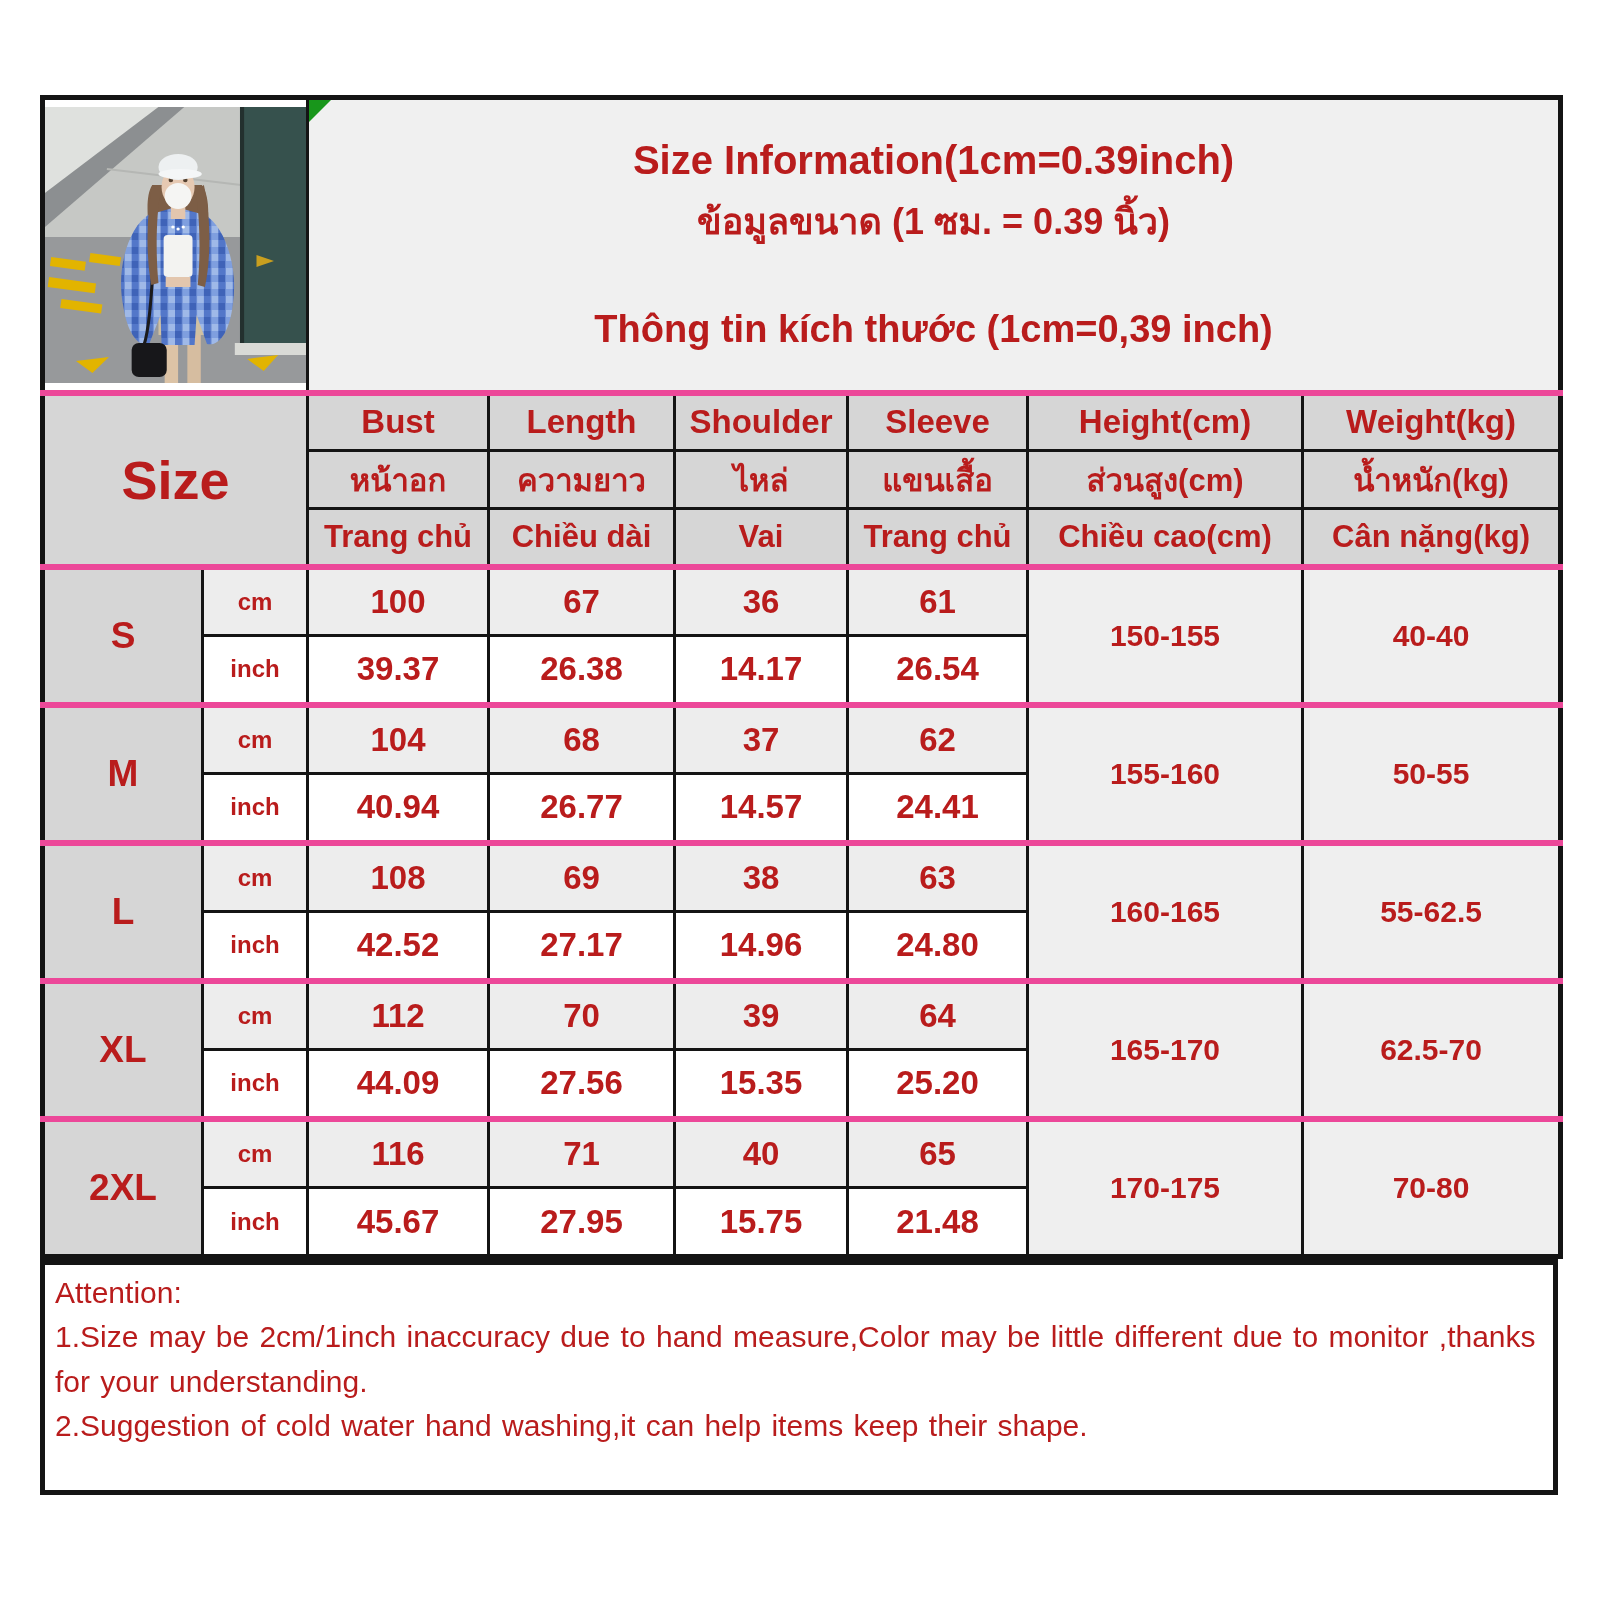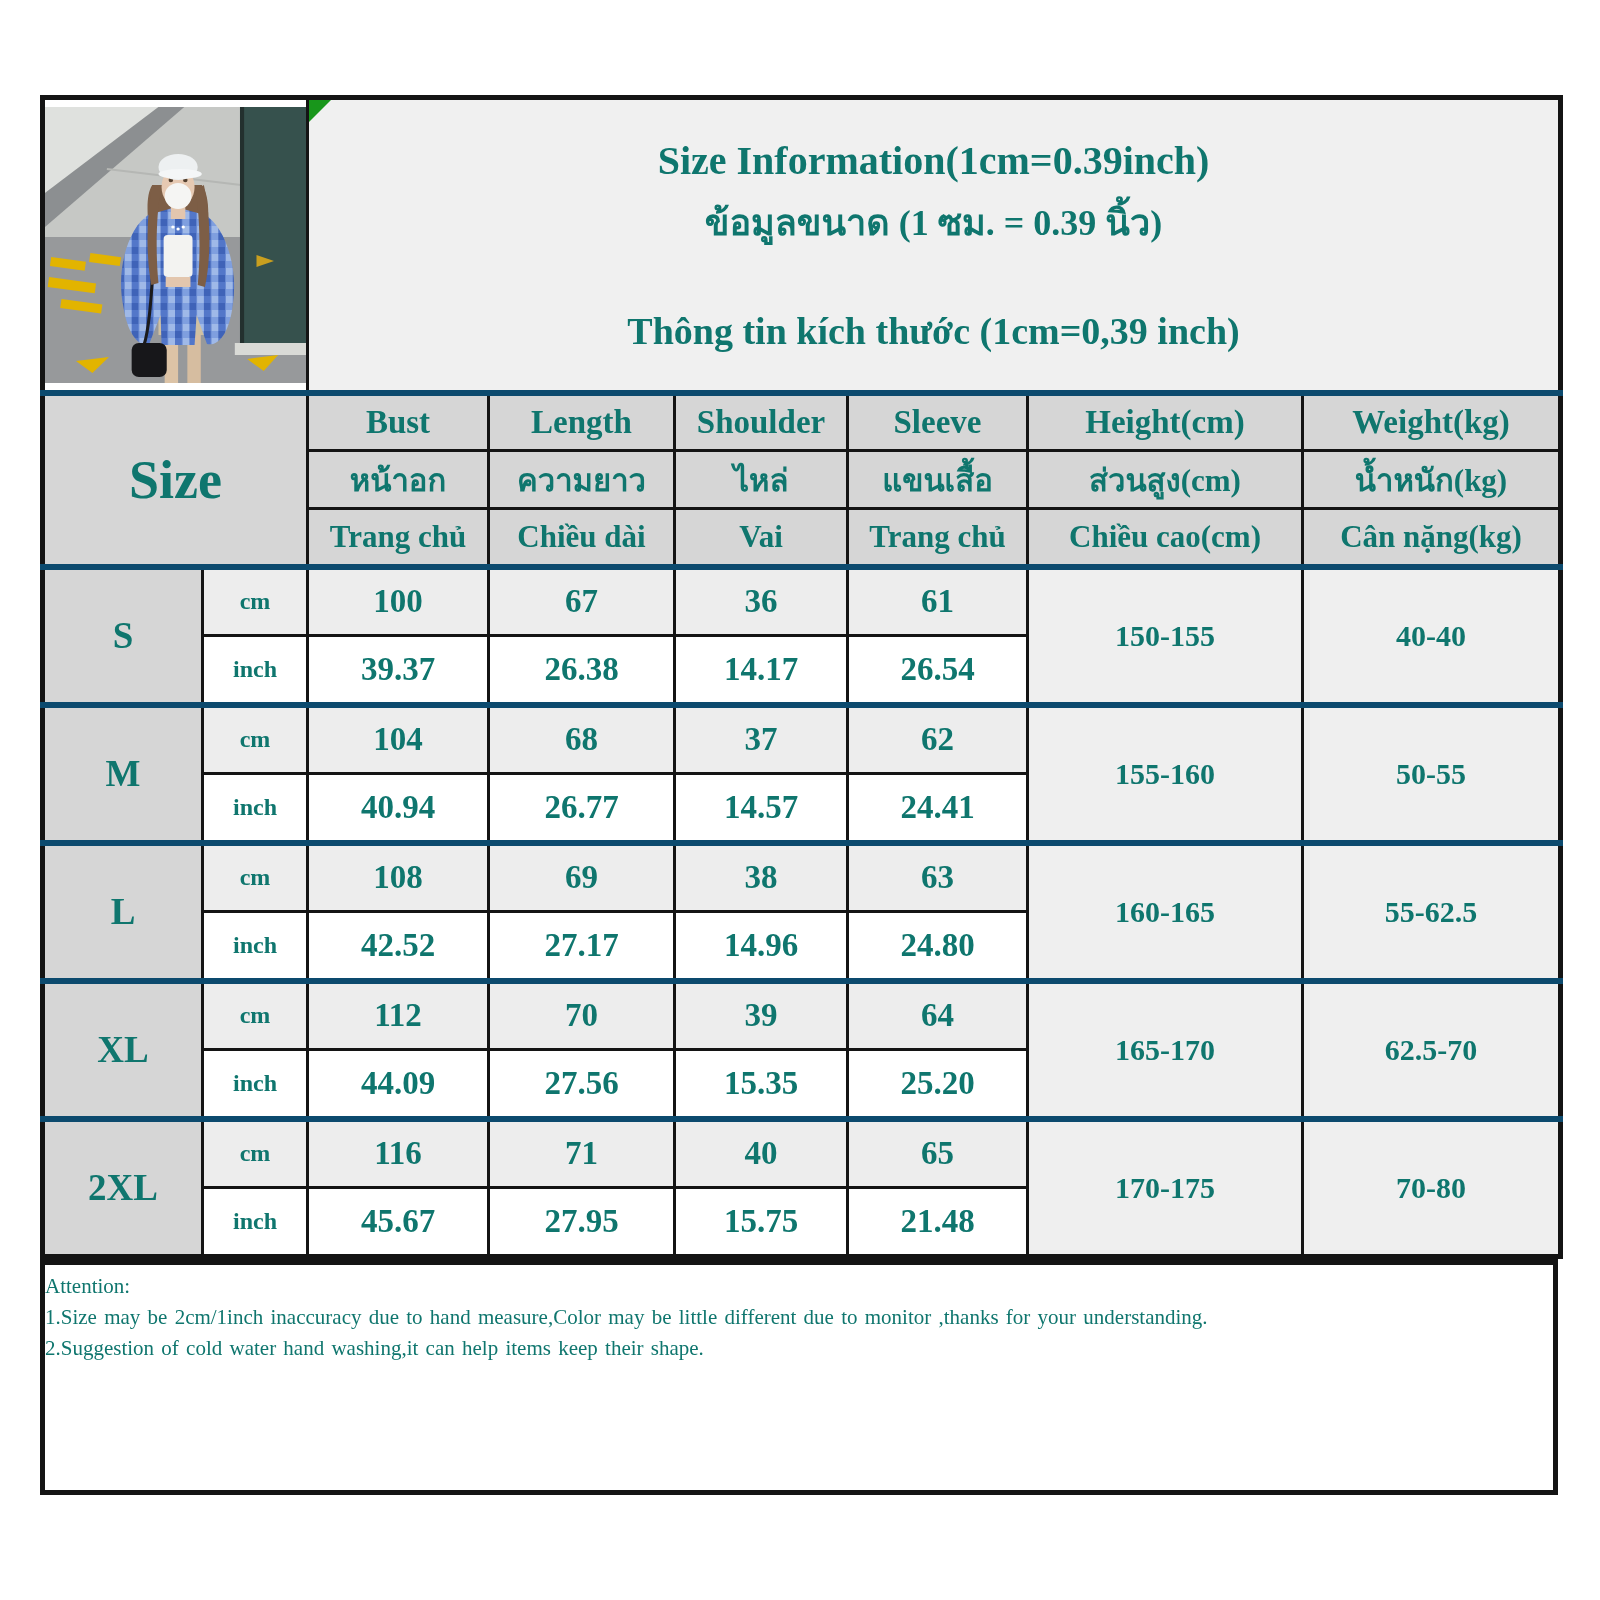--- a/index.html
+++ b/index.html
@@ -1,30 +1,30 @@
 <!DOCTYPE html>
 <html><head>
 <meta charset="utf-8">
 <style>
   html,body{margin:0;padding:0;background:#ffffff;}
   .sheet{position:relative;width:1464px;height:1600px;background:#ffffff;
-         font-family:Liberation Serif, serif;color:#0f766e;}
+         font-family:Liberation Sans, sans-serif;color:#b91c1c;}
   .wrap{position:absolute;left:40px;top:95px;width:1518px;}
 
   table.size-table{border-collapse:collapse;table-layout:fixed;width:1518px;
                    border:5px solid #141414;}
   table.size-table td{border:3px solid #141414;text-align:center;vertical-align:middle;
                       padding:0;overflow:hidden;}
 
   tr.r-band{height:295px;}
   tr.r-head{height:58px;}
   tr.r-data{height:69px;}
 
   
-  tr.sep td{border-top:6px solid #0c4a6e;}
+  tr.sep td{border-top:6px solid #ec4899;}
 
   .photo-cell{background:#ffffff;padding:5px;}
   .photo-cell svg{display:block;width:100%;height:276px;}
 
   .title-cell{background:#f0f0f0;position:relative;}
   .title-lines{display:flex;flex-direction:column;align-items:center;justify-content:center;
                gap:10px;height:100%;}
   .title-en{font-size:40px;font-weight:bold;}
   .title-th{font-size:36px;font-weight:bold;}
   .title-vi{font-size:38px;font-weight:bold;margin-top:48px;}
@@ -38,22 +38,22 @@
   .hcell.vi{font-size:31px;}
 
   .size-cell{background:#d6d6d6;font-size:37px;font-weight:bold;}
   .unit-cell{font-size:24px;font-weight:bold;}
   .val{font-size:33px;font-weight:bold;}
   .bg-cm{background:#ededed;}
   .bg-in{background:#ffffff;}
   .merge{background:#efefef;font-size:30px;font-weight:bold;}
 
   .attention{border:5px solid #141414;border-top:6px solid #141414;height:236px;
-             box-sizing:border-box;background:#ffffff;padding:6px 0;
-             font-size:21px;line-height:1.48;word-spacing:2px;}
+             box-sizing:border-box;background:#ffffff;padding:6px 10px;
+             font-size:30px;line-height:1.48;word-spacing:2px;}
   .attention p{margin:0;}
 </style>
 </head>
 <body>
 
 <div class="sheet">
   <div class="wrap">
 
     <table class="size-table">
       <colgroup>

